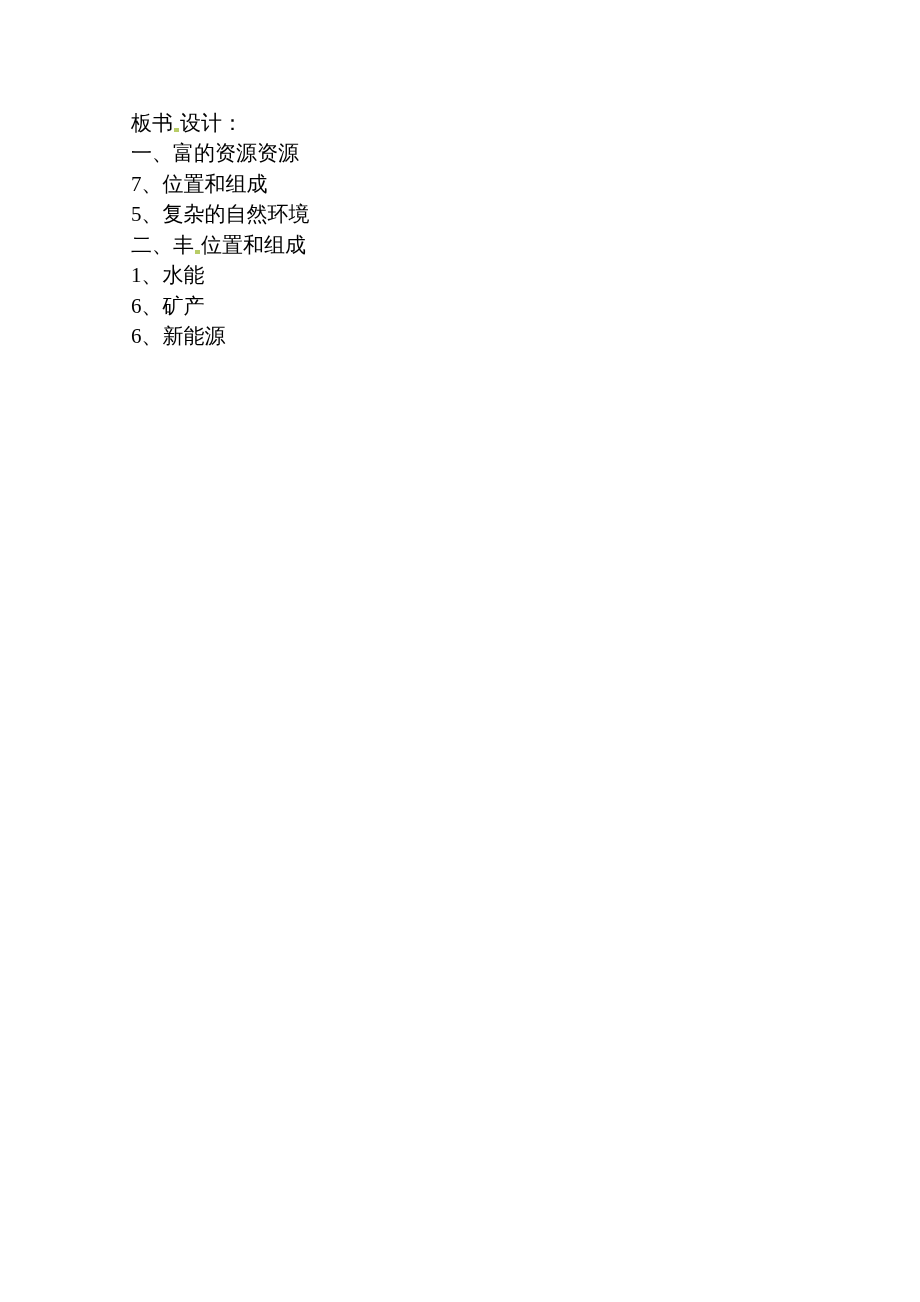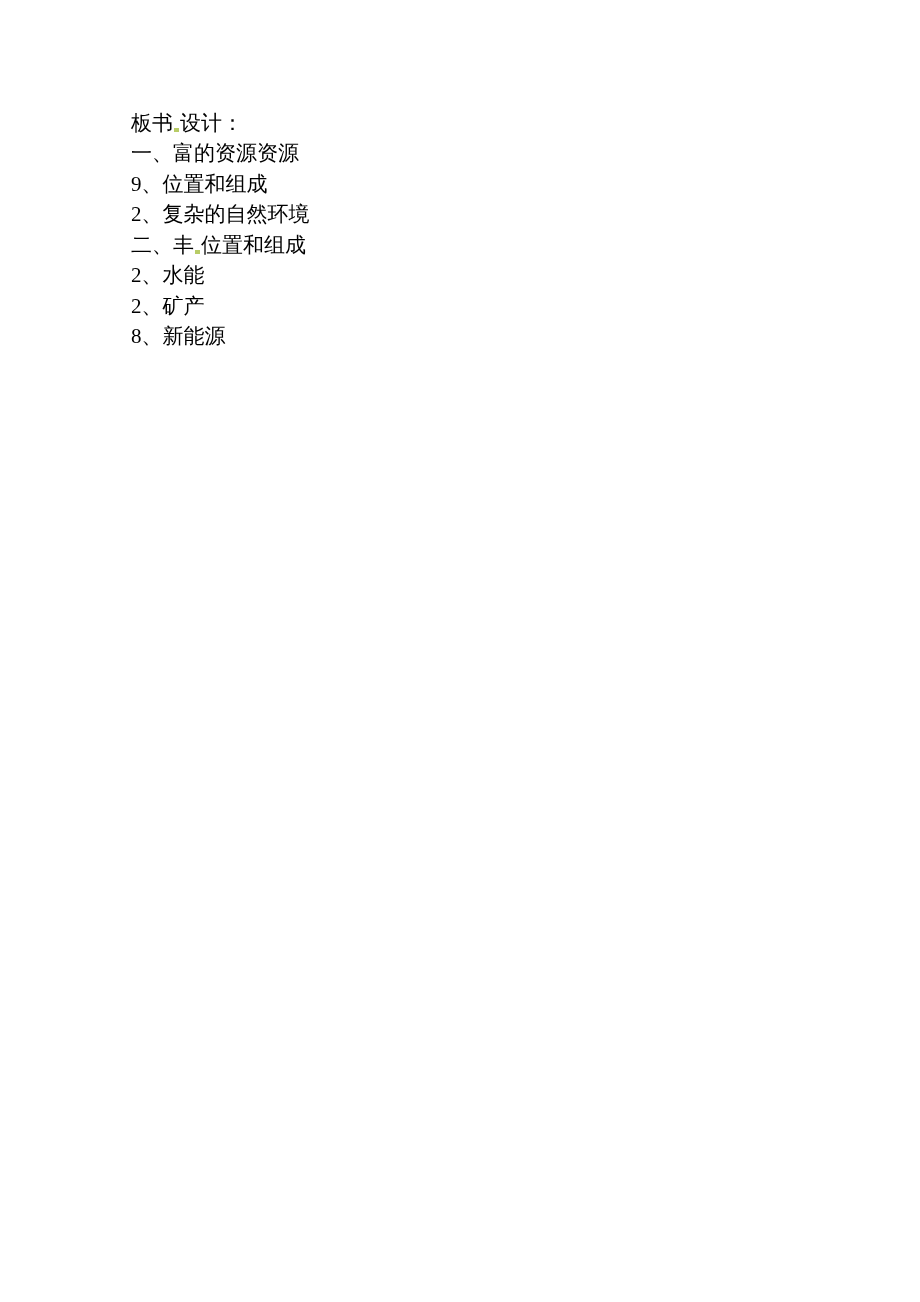--- a/index.html
+++ b/index.html
@@ -37,30 +37,30 @@
 <body>
 
 <div class="line">
   <span>板书</span><span class="revision-mark"></span><span>设计：</span>
 </div>
 
 <div class="line">
   <span>一、富的资源资源</span>
 </div>
 <div class="line">
-  <span>9、位置和组成</span>
+  <span>7、位置和组成</span>
 </div>
 <div class="line">
-  <span>2、复杂的自然环境</span>
+  <span>5、复杂的自然环境</span>
 </div>
 
 <div class="line">
   <span>二、丰</span><span class="revision-mark"></span><span>位置和组成</span>
 </div>
 <div class="line">
-  <span>2、水能</span>
+  <span>1、水能</span>
 </div>
 <div class="line">
-  <span>2、矿产</span>
+  <span>6、矿产</span>
 </div>
 <div class="line">
-  <span>8、新能源</span>
+  <span>6、新能源</span>
 </div>
 
 </body></html>

